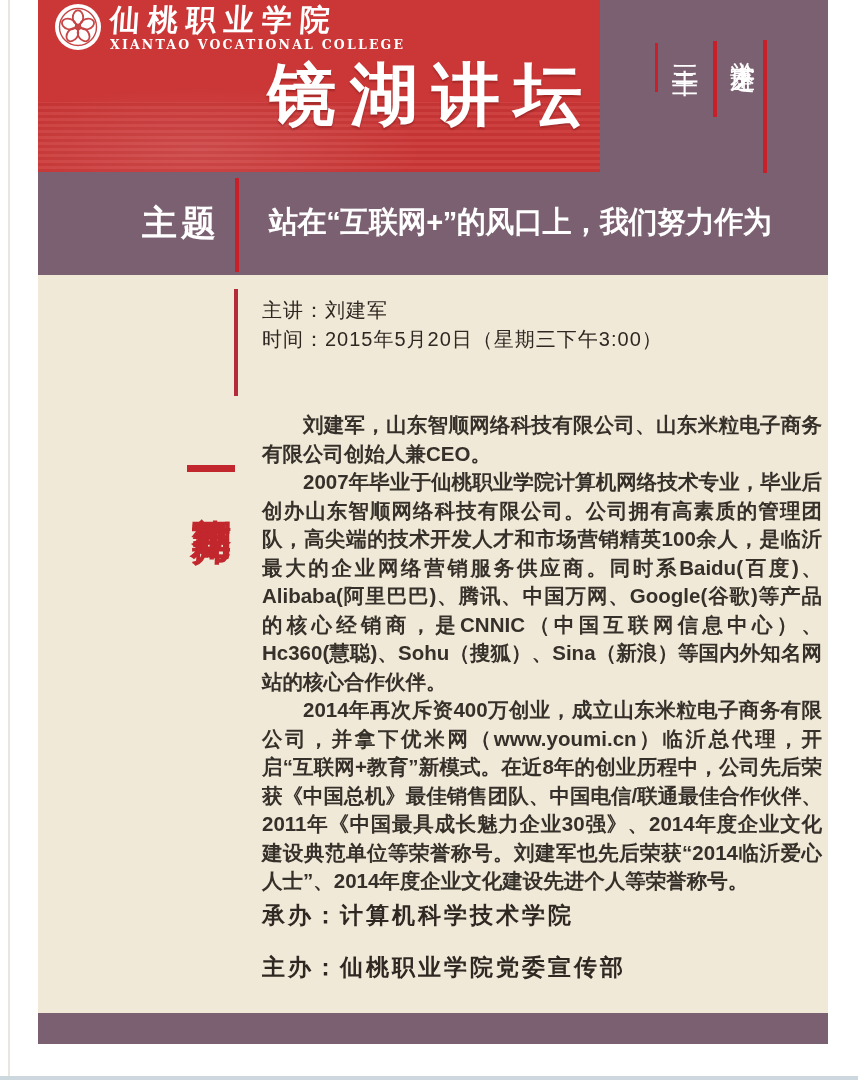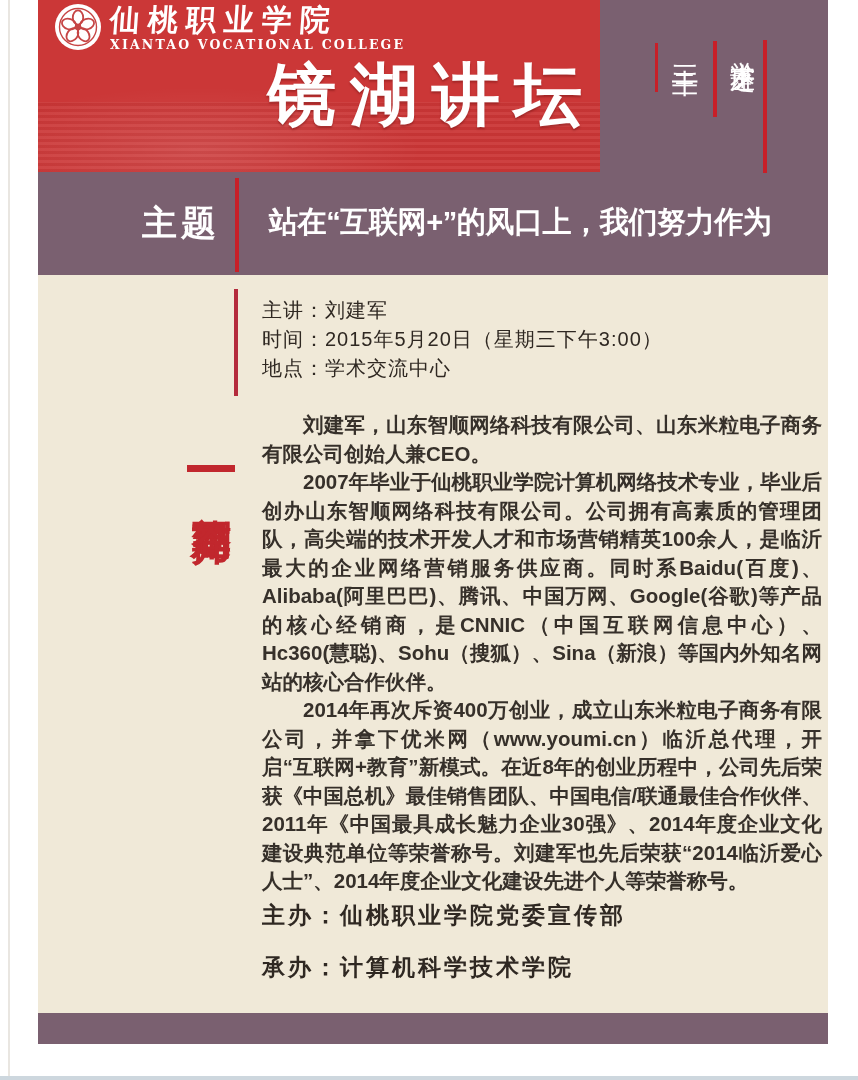--- a/index.html
+++ b/index.html
@@ -137,33 +137,32 @@
       <div class="theme-divider"></div>
       <div class="theme-title">站在“互联网+”的风口上，我们努力作为</div>
     </div>
   </div>
 
   <div class="body-area">
     <div class="info-line"></div>
     <div class="info-block">
       <div>主讲：刘建军</div>
       <div>时间：2015年5月20日（星期三下午3:00）</div>
-      <div>地点：学术交流中心</div>
     </div>
 
     <div class="bio-bar"></div>
     <div class="bio-label">刘建军简介</div>
 
     <div class="bio-text">
       <p>刘建军，山东智顺网络科技有限公司、山东米粒电子商务有限公司创始人兼CEO。</p>
       <p>2007年毕业于仙桃职业学院计算机网络技术专业，毕业后创办山东智顺网络科技有限公司。公司拥有高素质的管理团队，高尖端的技术开发人才和市场营销精英100余人，是临沂最大的企业网络营销服务供应商。同时系Baidu(百度)、 Alibaba(阿里巴巴)、腾讯、中国万网、Google(谷歌)等产品的核心经销商，是CNNIC（中国互联网信息中心）、Hc360(慧聪)、Sohu（搜狐）、Sina（新浪）等国内外知名网站的核心合作伙伴。</p>
       <p>2014年再次斥资400万创业，成立山东米粒电子商务有限公司，并拿下优米网（www.youmi.cn）临沂总代理，开启“互联网+教育”新模式。在近8年的创业历程中，公司先后荣获《中国总机》最佳销售团队、中国电信/联通最佳合作伙伴、2011年《中国最具成长魅力企业30强》、2014年度企业文化建设典范单位等荣誉称号。刘建军也先后荣获“2014临沂爱心人士”、2014年度企业文化建设先进个人等荣誉称号。</p>
     </div>
 
     <div class="organizers">
+      <div>承办：计算机科学技术学院</div>
       <div>主办：仙桃职业学院党委宣传部</div>
-      <div>承办：计算机科学技术学院</div>
     </div>
   </div>
 
   <div class="footer-bar"></div>
   <div class="edge-bottom"></div>
 </div>
 
 </body></html>

